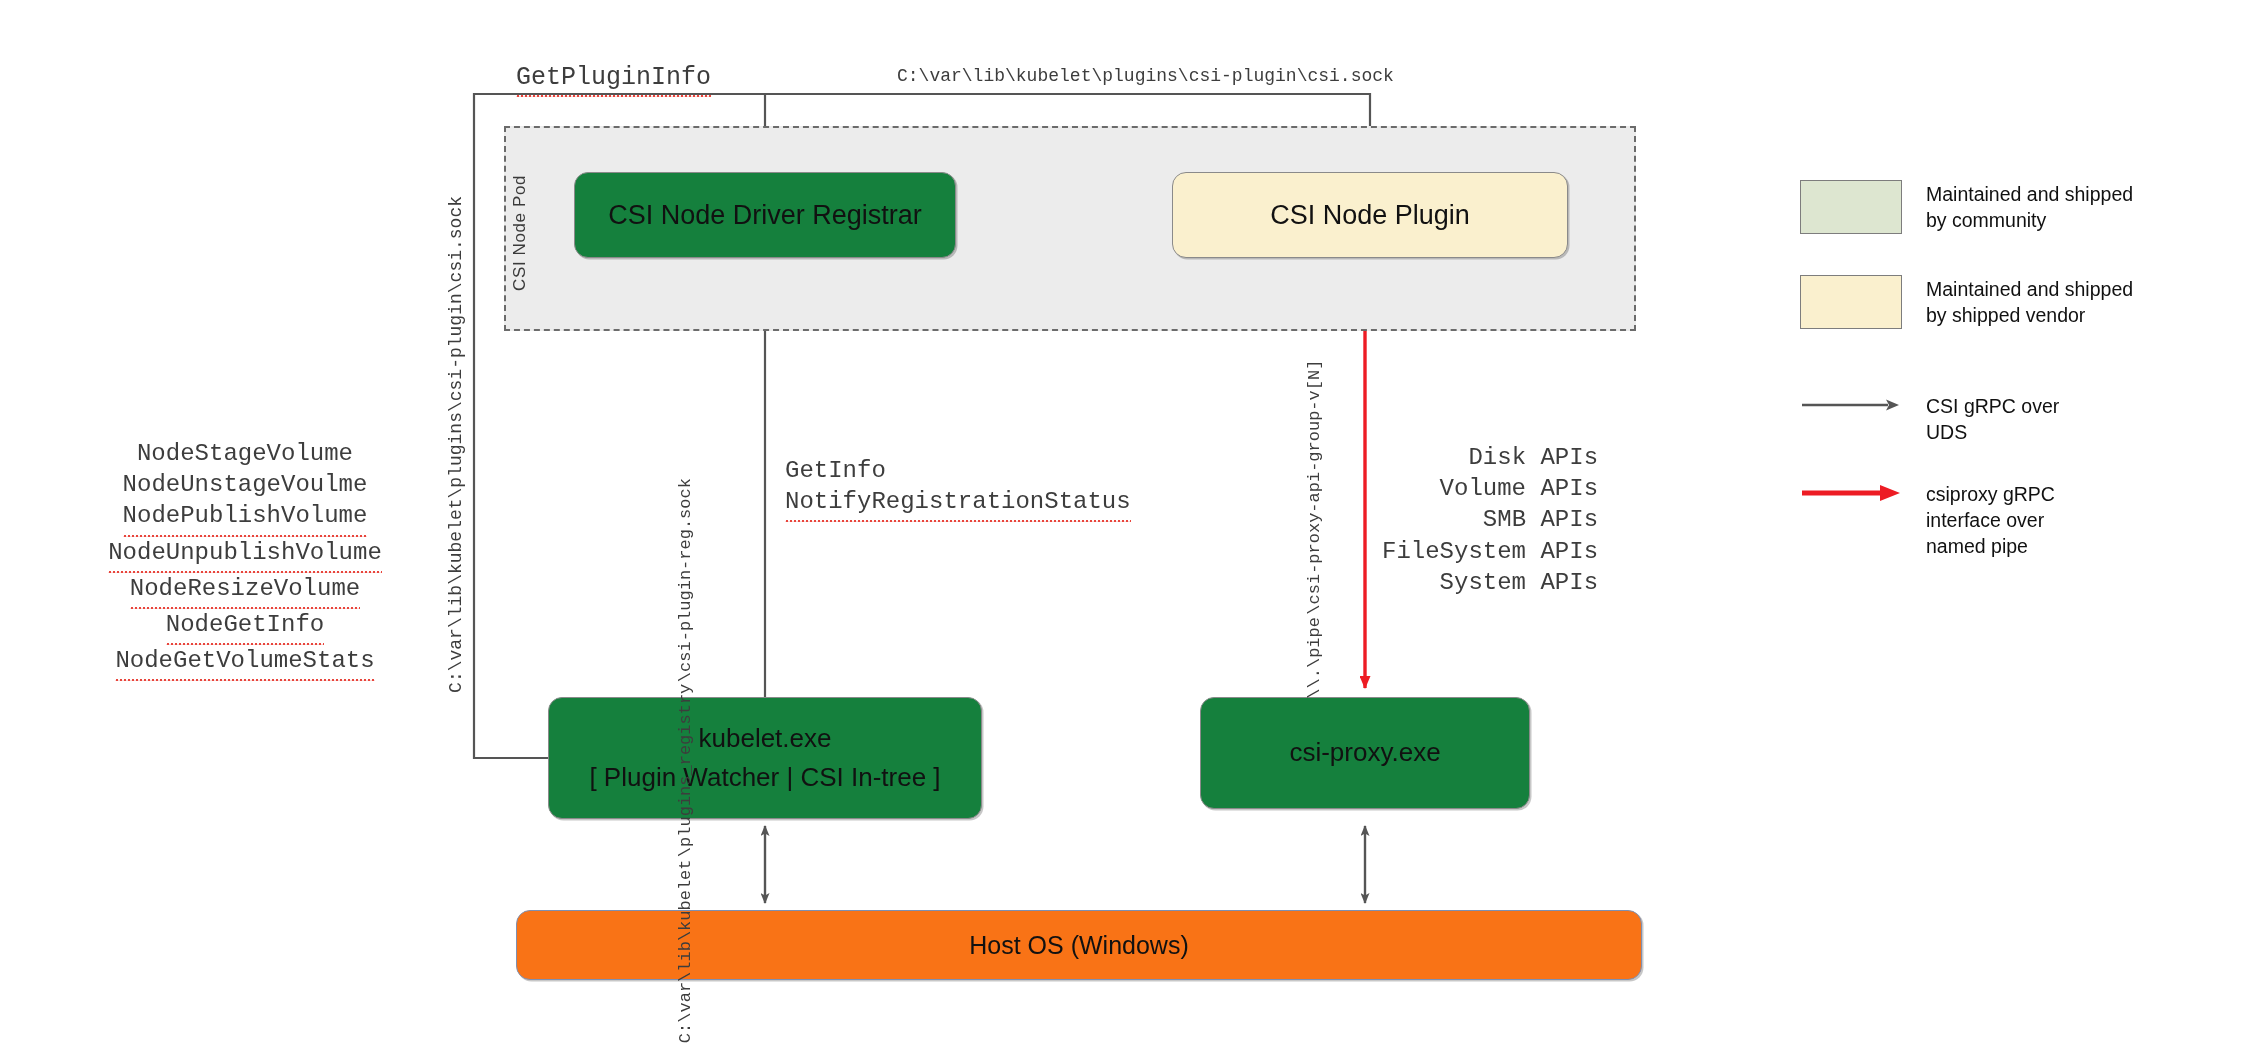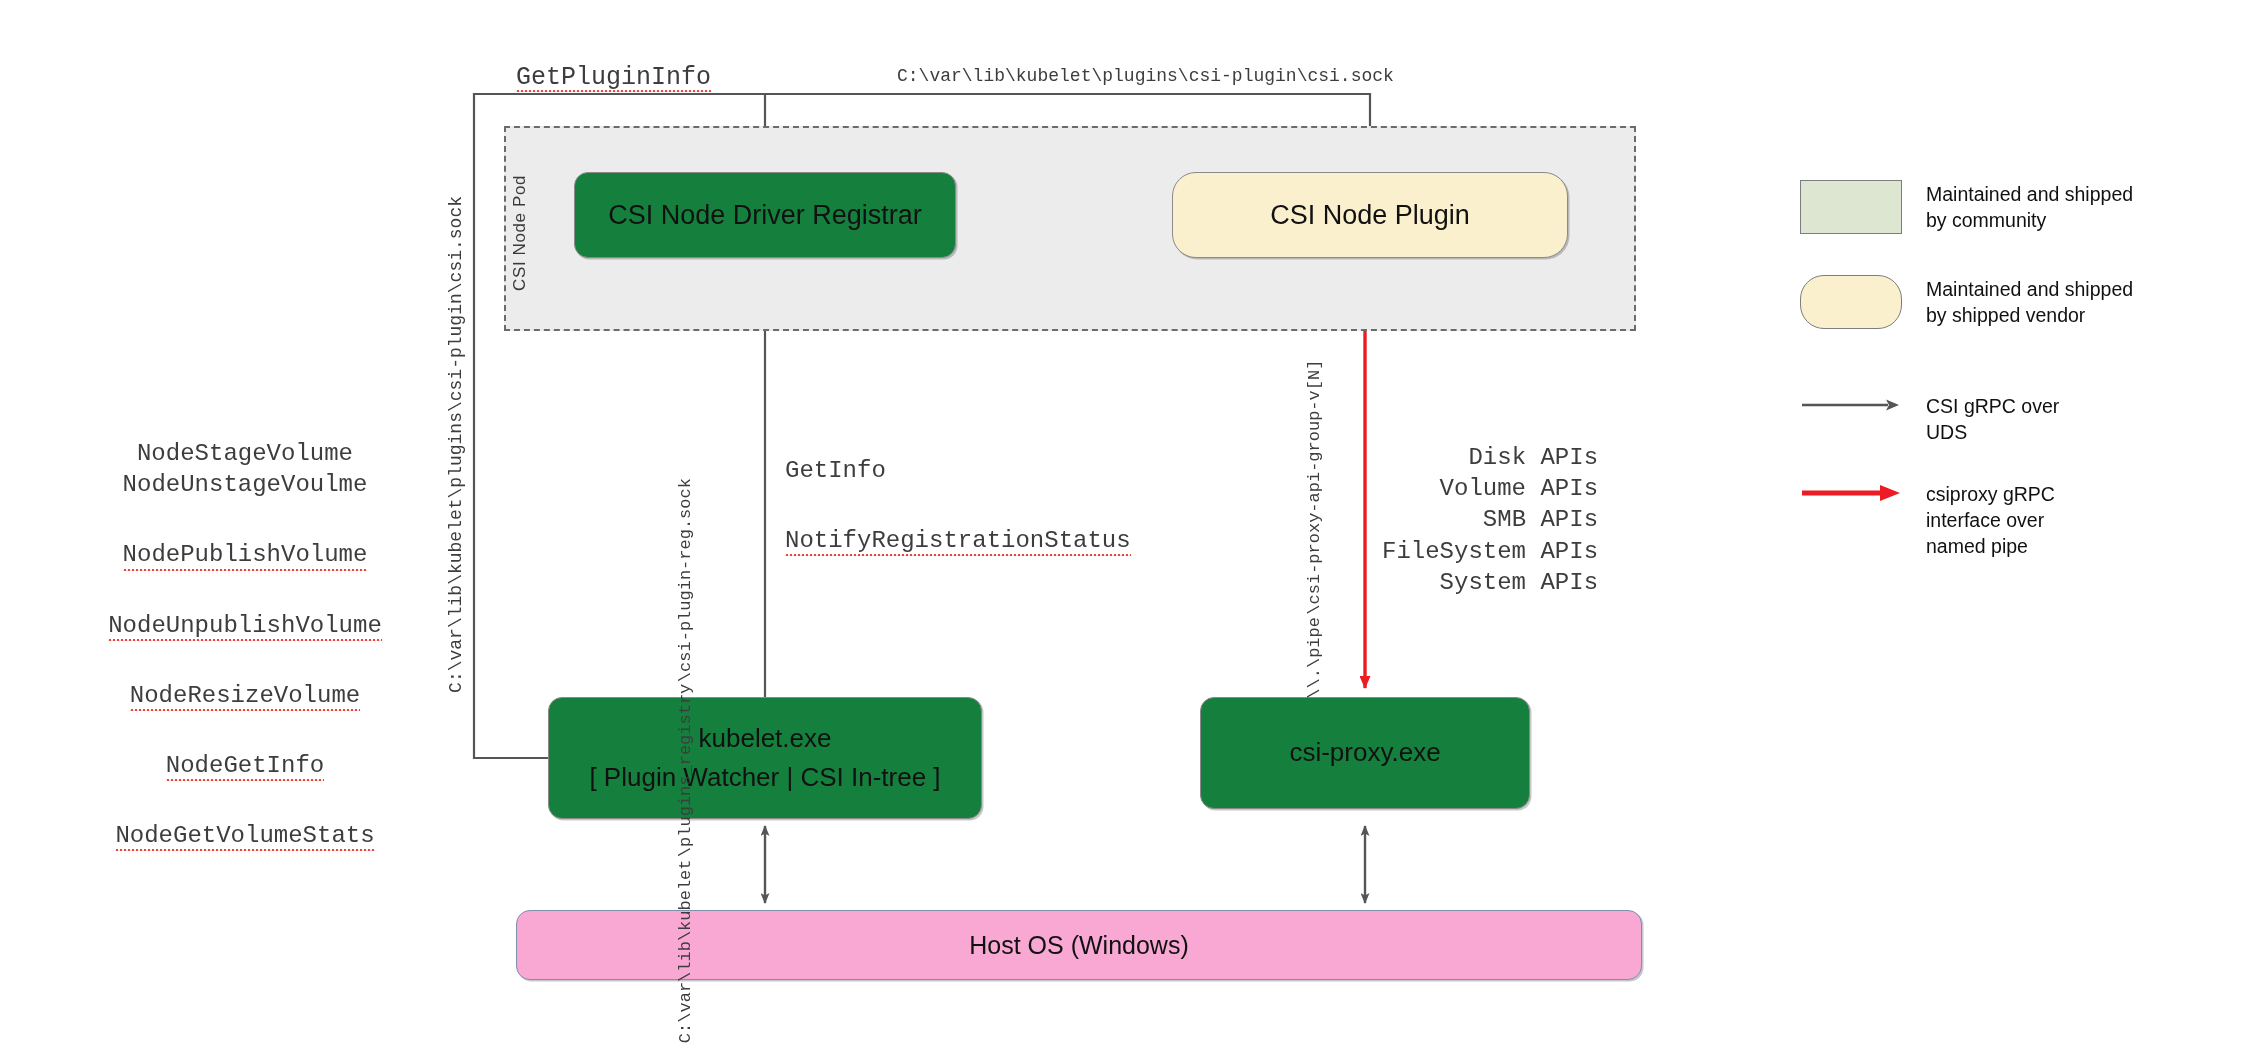--- a/index.html
+++ b/index.html
@@ -13,22 +13,22 @@
 
   
   .node{
     position:absolute;box-sizing:border-box;
     border:1.6px solid #8a8a8a;border-radius:14px;
     display:flex;align-items:center;justify-content:center;
     text-align:center;line-height:1.28;color:#111;
     box-shadow:1.5px 1.5px 0 rgba(0,0,0,.22);
   }
   .green{background:#15803d;}
-  .yellow{background:#faf0ce;border-radius:24px;}
-  .blue{background:#f9a8d4;border-color:#7f8fb0;}
+  .yellow{background:#faf0ce;}
+  .blue{background:#f97316;border-color:#7f8fb0;}
 
   #node-registrar{left:574px;top:172px;width:382px;height:86px;font-size:27px;}
   #node-plugin{left:1172px;top:172px;width:396px;height:86px;font-size:27px;}
   #node-kubelet{left:548px;top:697px;width:434px;height:122px;font-size:26px;}
   #node-csiproxy{left:1200px;top:697px;width:330px;height:112px;font-size:26px;}
   #node-hostos{left:516px;top:910px;width:1126px;height:70px;font-size:25px;}
   .node .lines{display:flex;flex-direction:column;gap:5px;}
 
   
   #pod-container{
@@ -40,21 +40,21 @@
     font-size:17px;color:#3a3a3a;letter-spacing:.6px;
     writing-mode:vertical-rl;transform:rotate(180deg);
     white-space:nowrap;
   }
 
   
   .mono{font-family:"Liberation Mono",monospace;color:#3d3d3d;}
   .sq{ 
     background-image:radial-gradient(circle at 2px 3.2px,#e8453c 1.25px,rgba(0,0,0,0) 1.6px);
     background-size:4px 4px;background-repeat:repeat-x;background-position:0 100%;
-    margin-top:39px;
+    padding-bottom:5px;
   }
 
   #lbl-getplugininfo{position:absolute;left:516px;top:63px;font-size:25px;}
   #lbl-sockpath-top{position:absolute;left:897px;top:66px;font-size:18px;}
 
   #api-list{
     position:absolute;left:100px;top:438px;width:290px;
     font-size:24px;text-align:center;line-height:1.30;
   }
   #api-list span{display:inline-block;}

